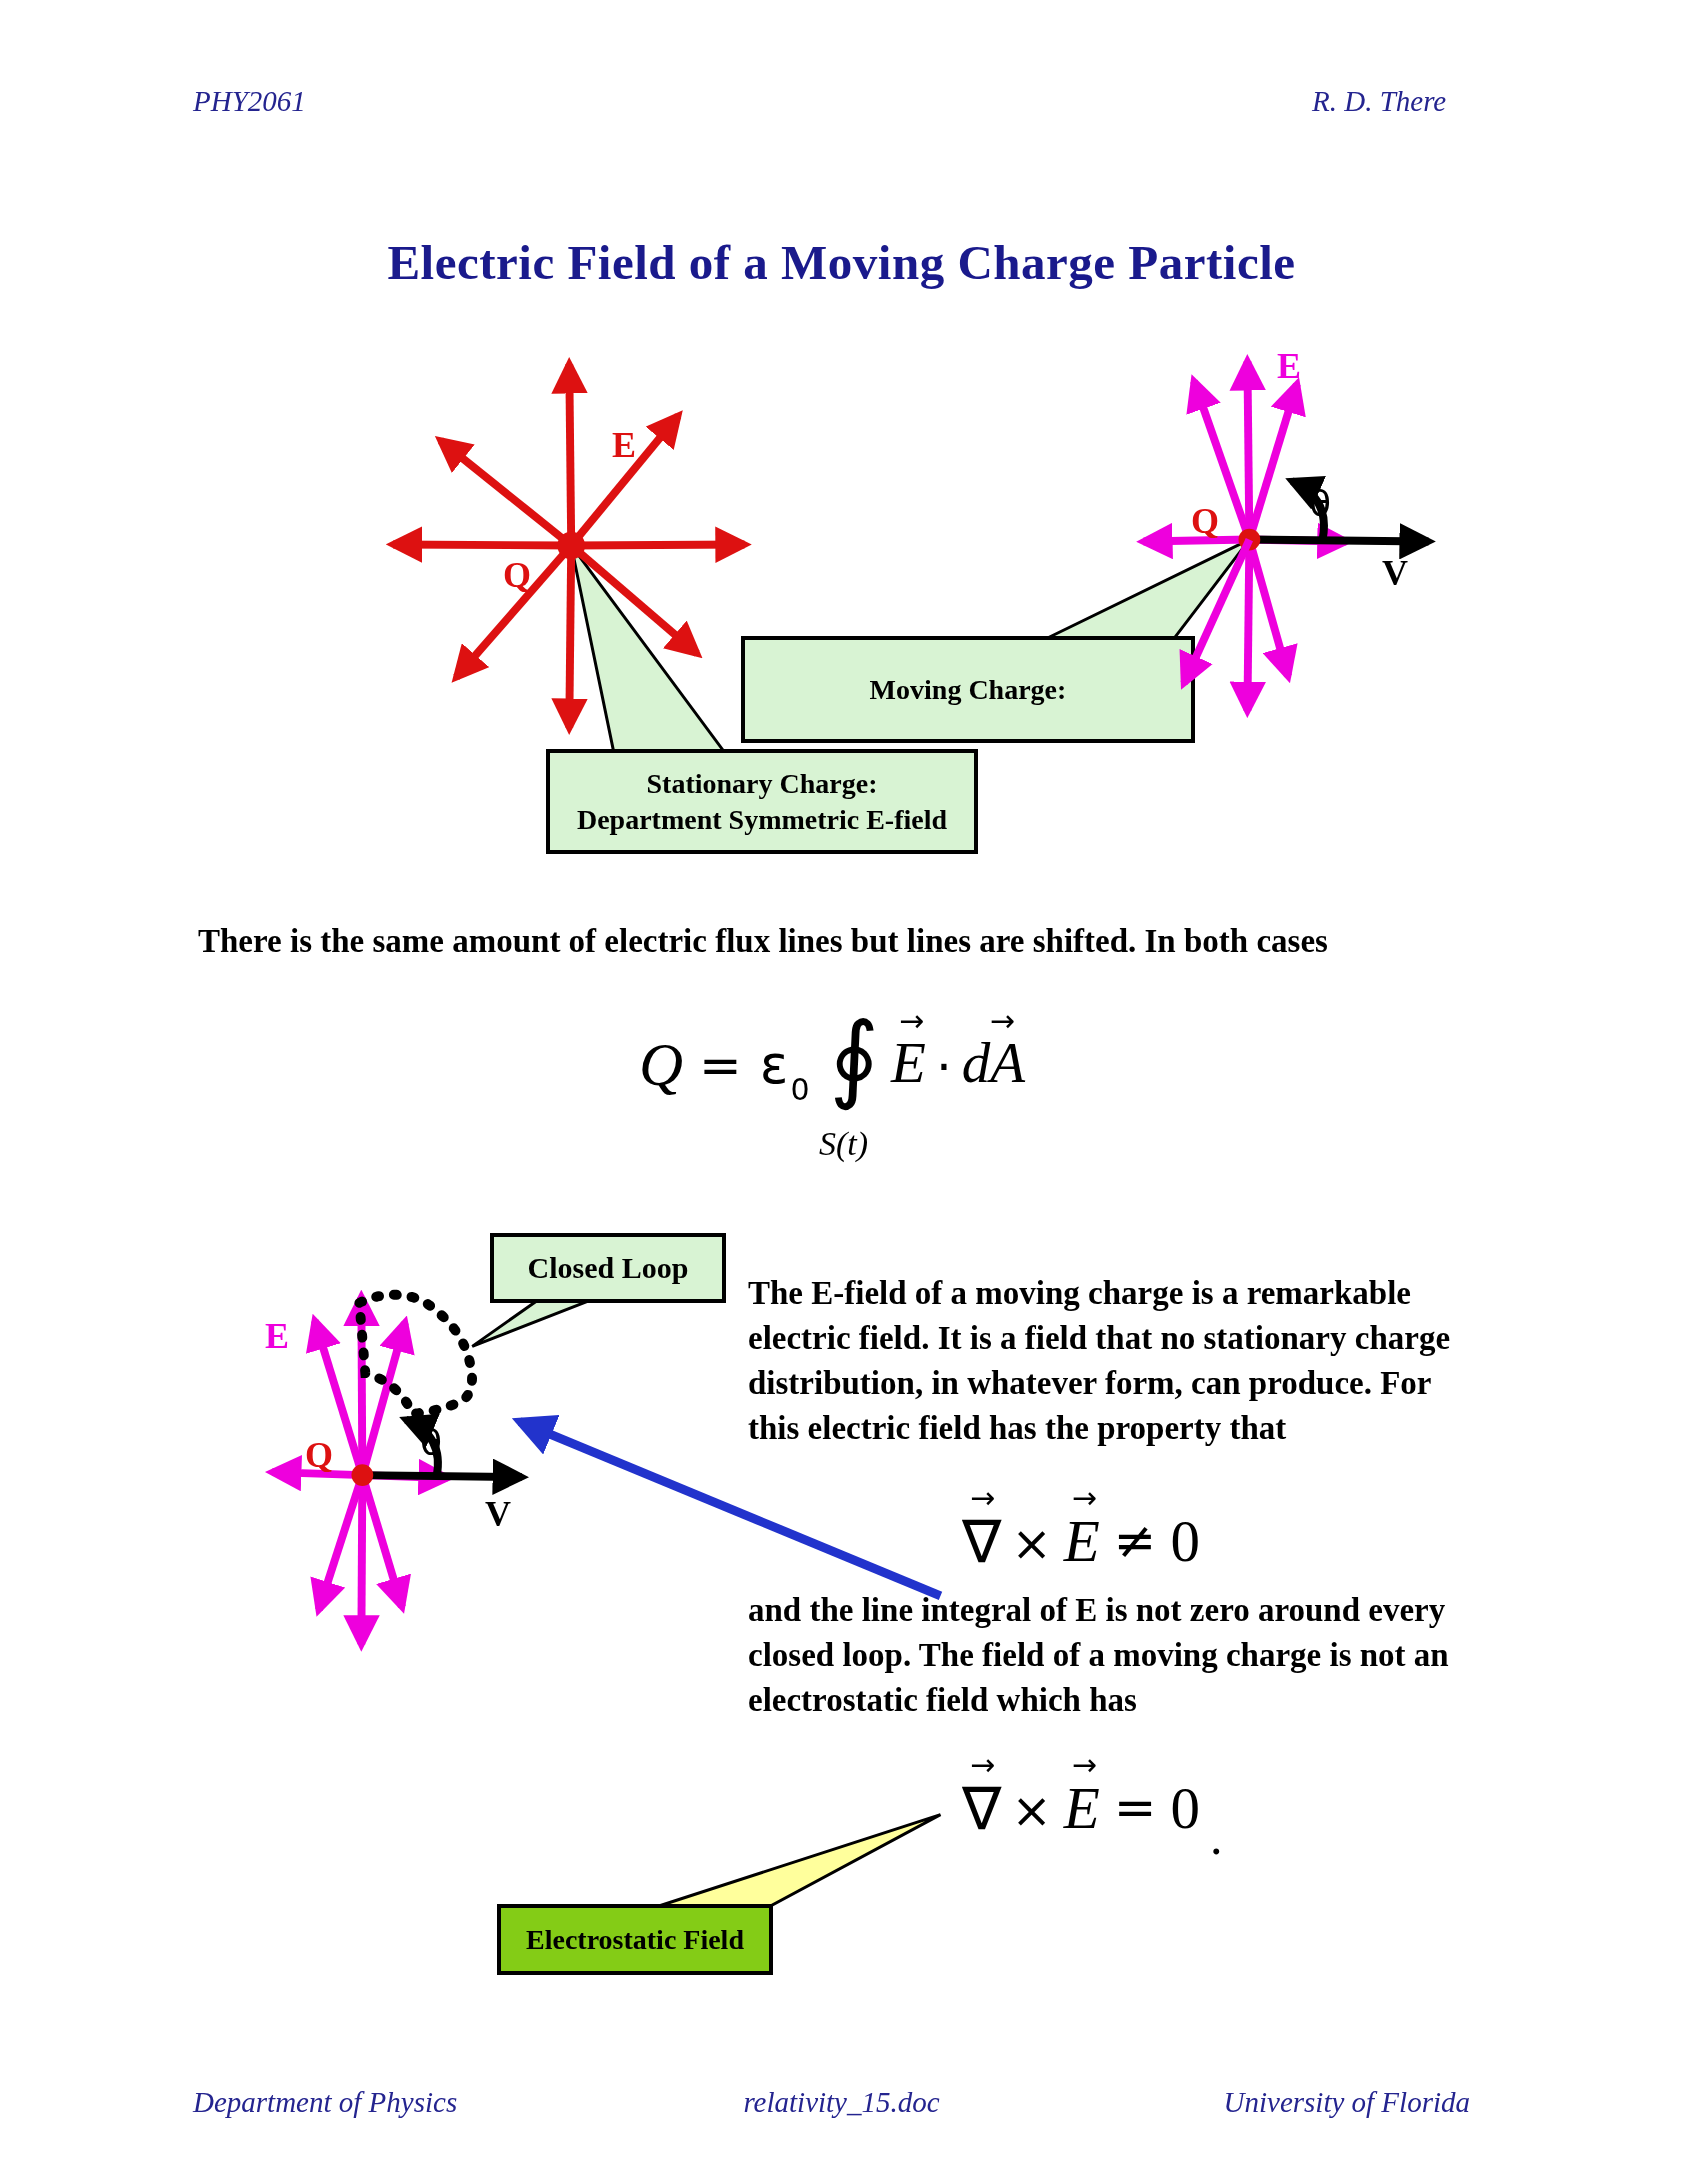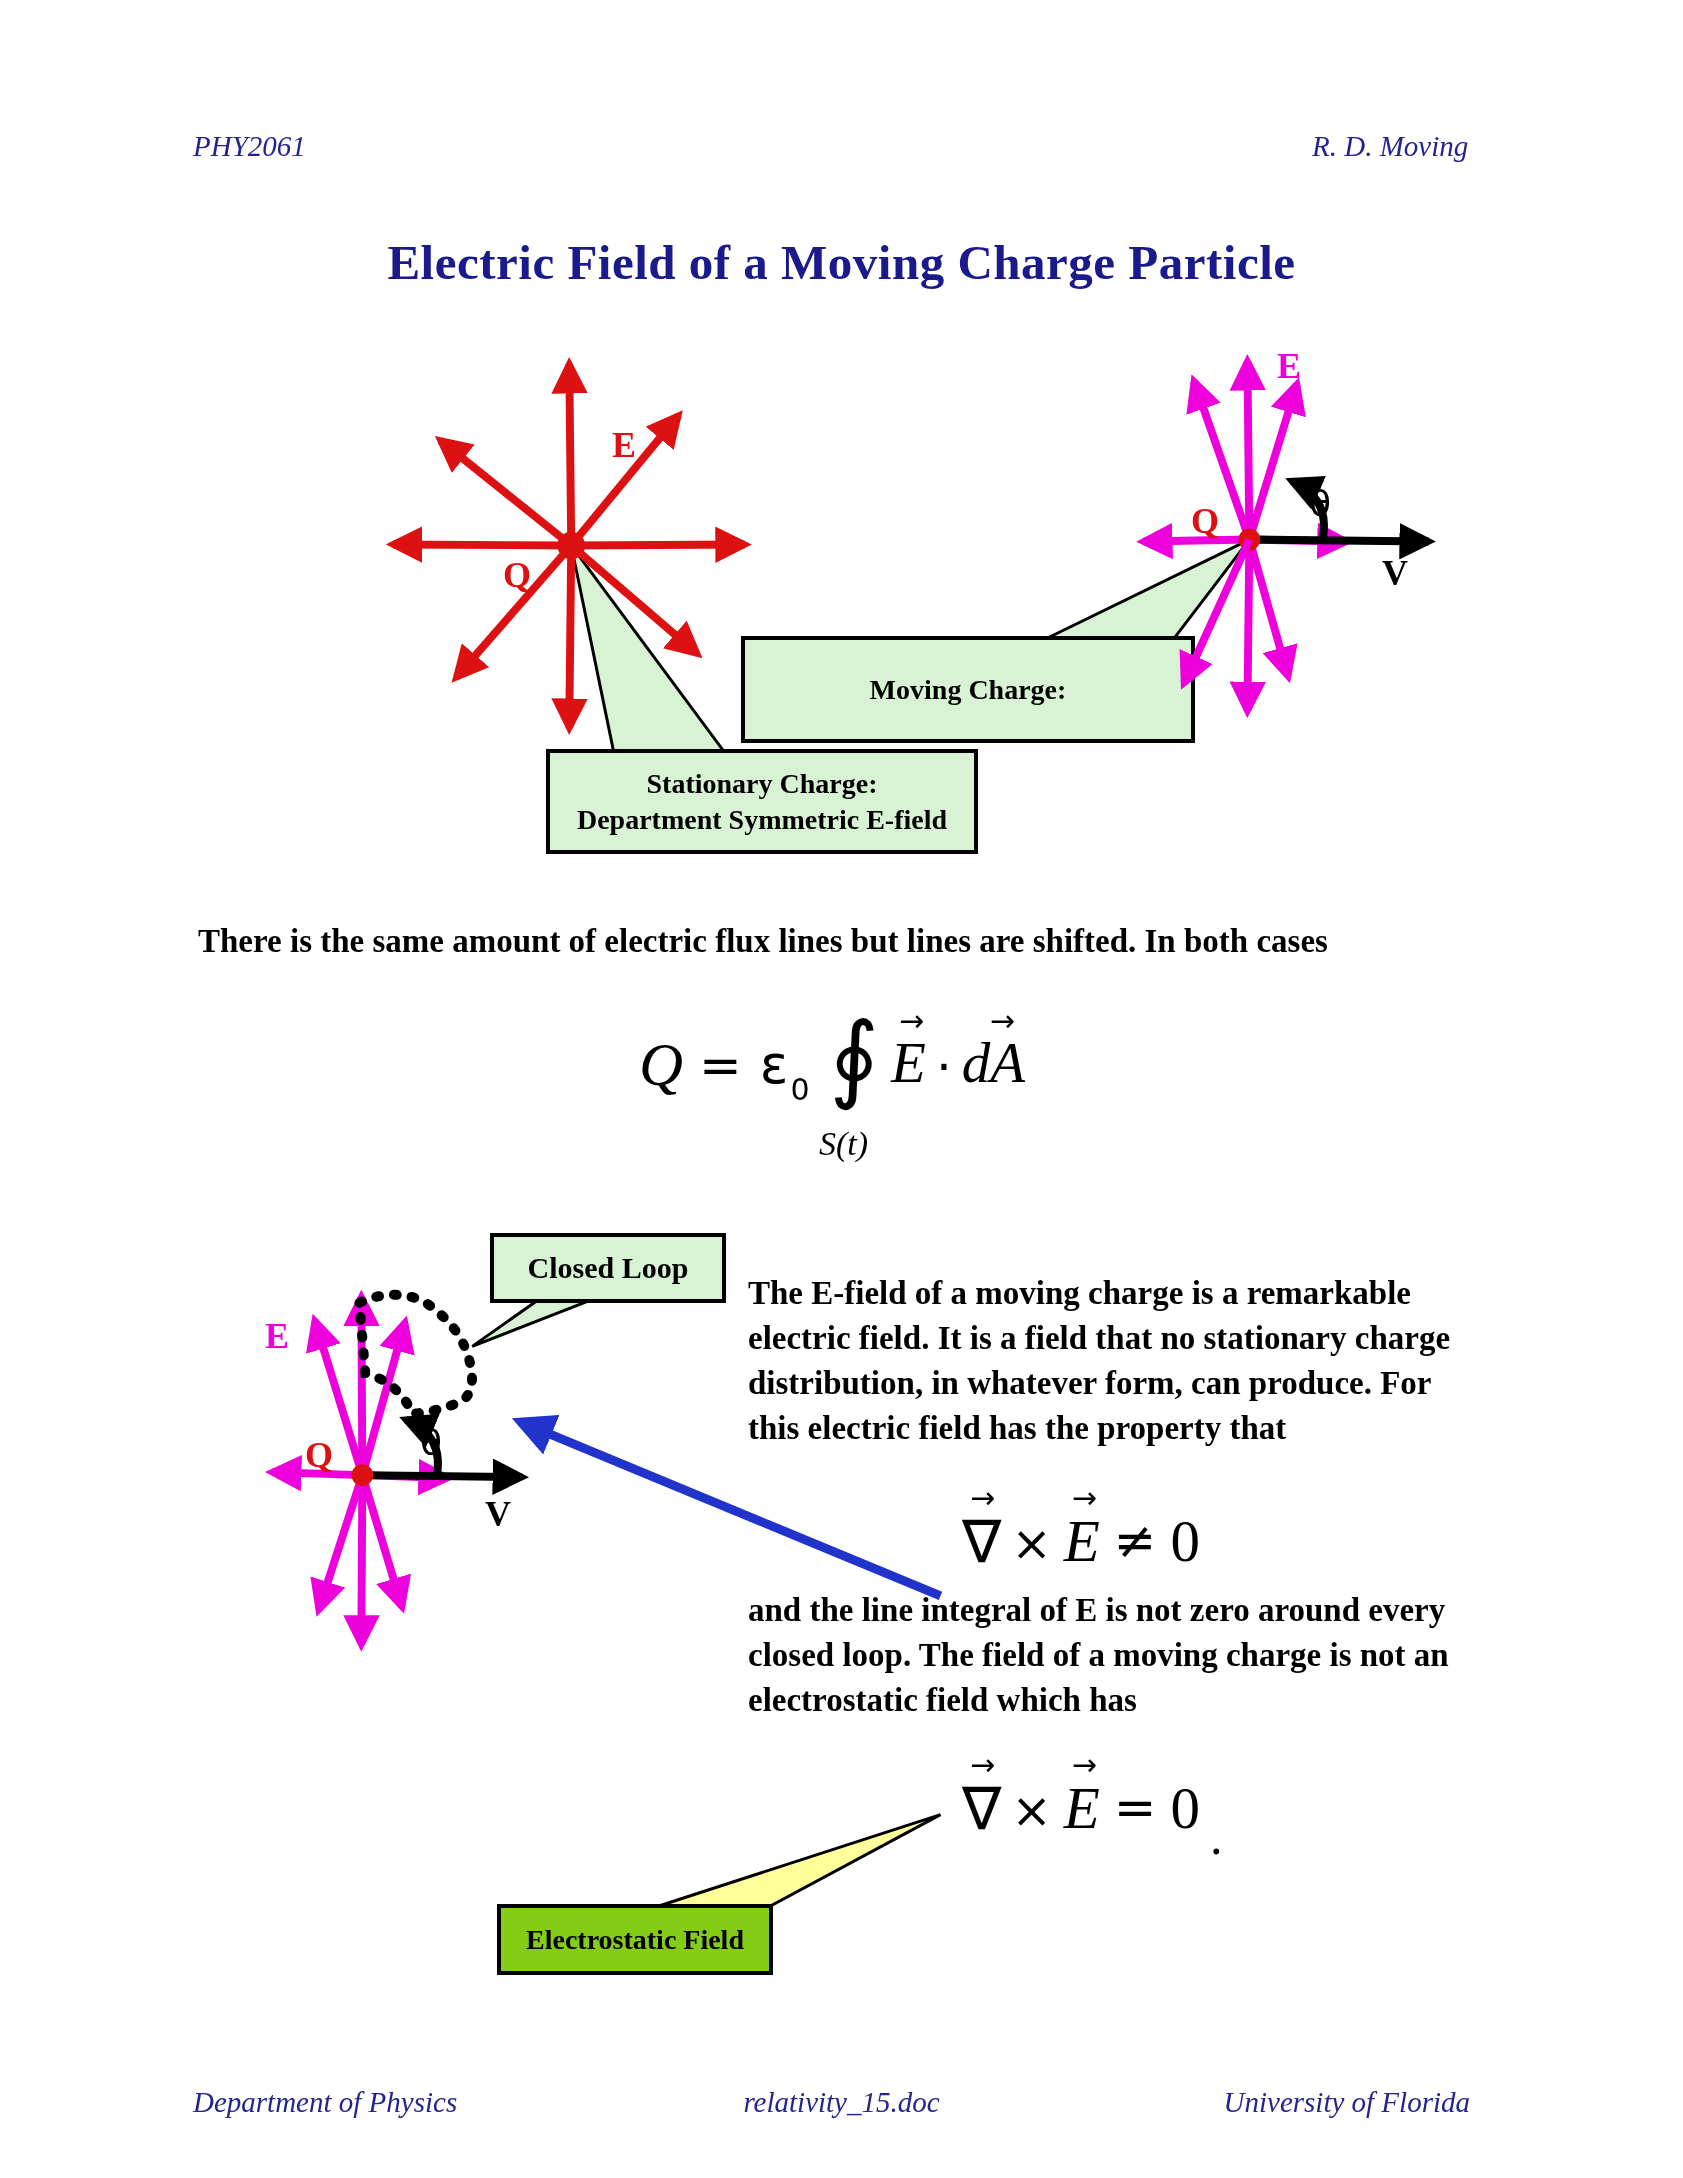--- a/index.html
+++ b/index.html
@@ -1,21 +1,21 @@
 <!DOCTYPE html>
 <html><head>
 <meta charset="utf-8">
 <style>
   html,body{margin:0;padding:0;}
   body{width:1683px;height:2178px;background:#ffffff;position:relative;
        font-family:"Liberation Serif","DejaVu Serif",serif;color:#000;}
   .abs{position:absolute;}
   #page-title{left:0;top:234px;width:1683px;text-align:center;
        font-size:49px;font-weight:bold;color:#1a1a8c;letter-spacing:0.5px;}
-  .hdr{top:85px;font-size:29px;font-style:italic;color:#24248f;margin-top:45px;}
+  .hdr{top:85px;font-size:29px;font-style:italic;color:#24248f;}
   .ftr{top:2041px;font-size:29px;font-style:italic;color:#24248f;margin-top:45px;}
   svg.layer{position:absolute;left:0;top:0;}
   #svg-under{z-index:1;}
   #svg-over{z-index:20;}
   .callout{position:absolute;z-index:10;border:4px solid #000;background:#d8f3d3;
        display:flex;flex-direction:column;justify-content:center;align-items:center;
        text-align:center;font-weight:bold;font-size:28px;line-height:36px;}
   .callout.yellow{background:#84cc16;}
   .dlabel{position:absolute;z-index:30;font-weight:bold;font-size:36px;}
   .red{color:#dd1111;}
@@ -120,21 +120,21 @@
 
 <div class="callout yellow" style="left:497px;top:1904px;width:268px;height:63px;">
   <span>Electrostatic Field</span>
 </div>
 
 <svg id="svg-over" class="layer" width="1683" height="2178" viewBox="0 0 1700 2200">
   <line x1="1262" y1="545" x2="1196" y2="690" stroke="#ee00dd" stroke-width="8" marker-end="url(#ah-mag)"></line>
 </svg>
 
 <span class="abs hdr z30" style="left:193px;">PHY2061</span>
-<span class="abs hdr z30" style="left:1312px;">R. D. Moving</span>
+<span class="abs hdr z30" style="left:1312px;">R. D. There</span>
 <div class="abs z30" id="page-title">Electric Field of a Moving Charge Particle</div>
 
 <span class="dlabel red" style="left:612px;top:424px;">E</span>
 <span class="dlabel red" style="left:503px;top:554px;">Q</span>
 
 <span class="dlabel magenta" style="left:1277px;top:345px;">E</span>
 <span class="dlabel red" style="left:1191px;top:500px;">Q</span>
 <span class="dlabel sym" style="left:1309px;top:483px;font-weight:normal;">θ</span>
 <span class="dlabel" style="left:1382px;top:552px;">V</span>
 

